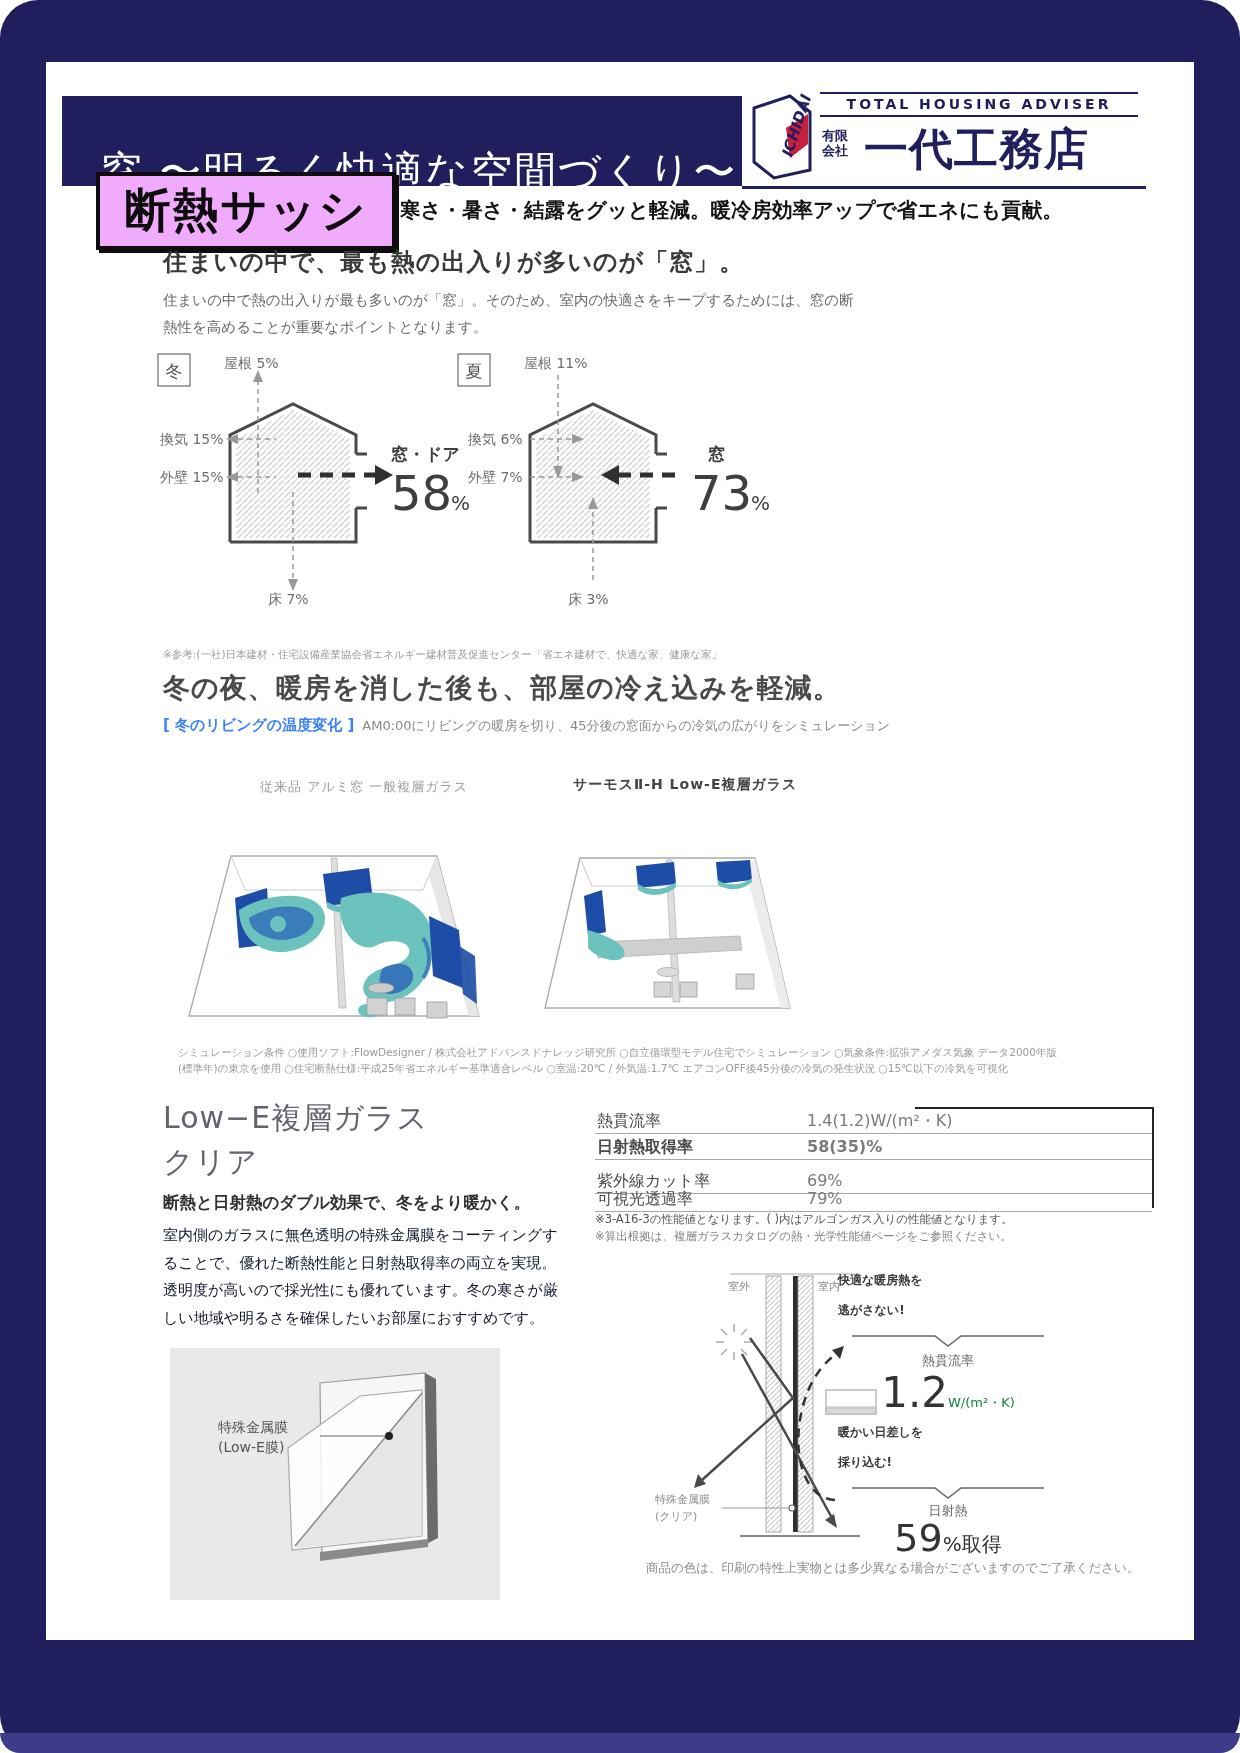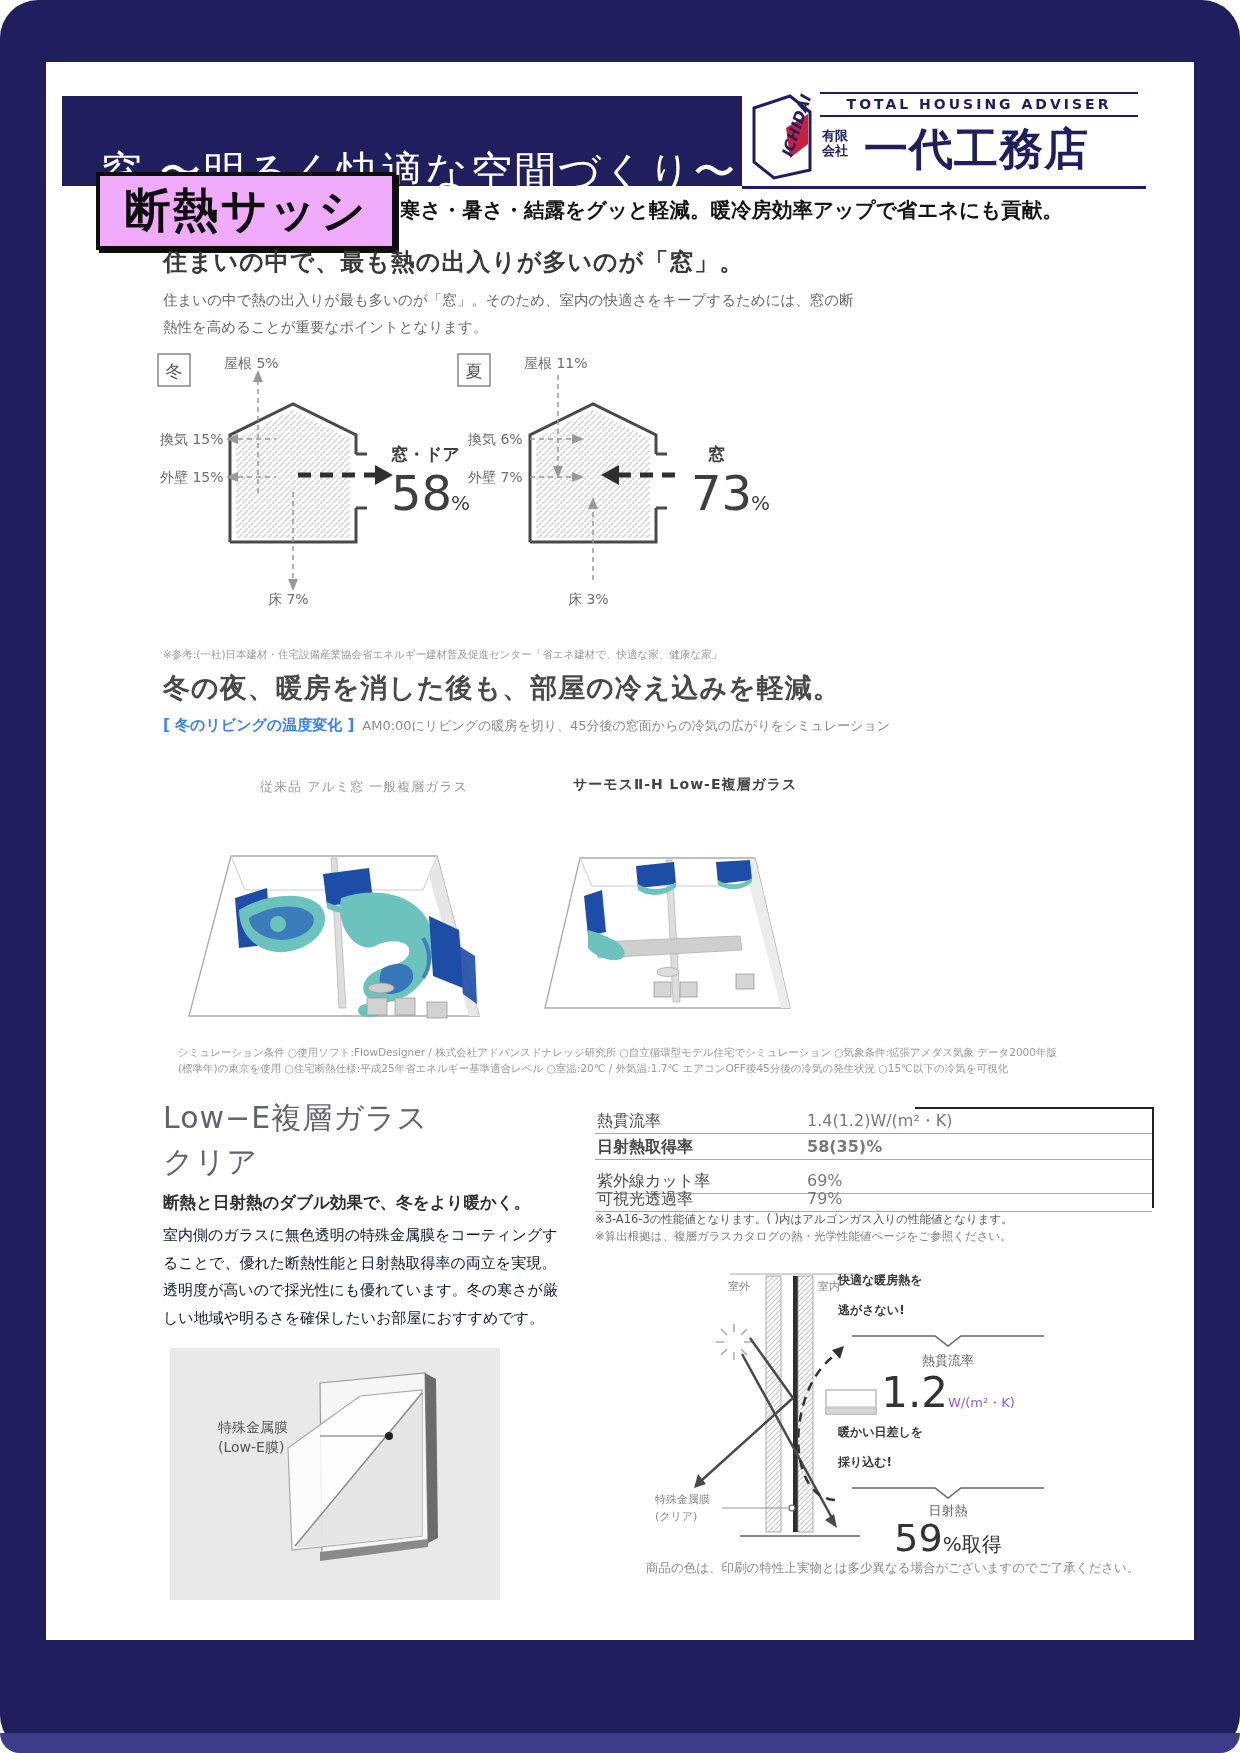--- a/index.html
+++ b/index.html
@@ -35,21 +35,21 @@
   .pt-row{left:0;width:557px;height:26px;border-bottom:1px solid #a8a8a8;}
   .pt-label{left:2px;top:4px;font-size:16px;color:#4a4a4a;}
   .pt-value{left:212px;top:4px;font-size:16px;color:#7a7a7a;}
   .pt-note{left:549px;font-size:11.5px;}
   #pt-note1{top:1150px;color:#555555;}
   #pt-note2{top:1167px;color:#808080;}
   .benefit{left:792px;width:220px;text-align:left;font-size:12px;font-weight:bold;color:#383838;}
   .metric-label{left:792px;width:220px;text-align:center;font-size:13px;color:#666666;}
   .metric-value{left:792px;width:220px;text-align:center;color:#333333;}
   .metric-value .big{font-size:42px;}
-  .metric-value .unit{font-size:13px;color:#8b5cf6;}
+  .metric-value .unit{font-size:13px;color:#15803d;}
   .metric-value .suffix{font-size:20px;color:#333333;}
   #footer-note{left:600px;top:1498px;font-size:12.5px;color:#8a8a8a;}
   #bottom-strip{left:0;top:1733px;width:1240px;height:20px;background:#3c3c8a;border-radius:0 0 38px 38px;}
   svg text{font-family:"DejaVu Sans","Liberation Sans",sans-serif;}
   .lbl{font-size:14px;fill:#6e6e6e;}
   .season{font-size:17px;fill:#555555;}
   .wlabel{font-size:17px;font-weight:bold;fill:#3f3f3f;}
   .bignum{font-size:48px;fill:#3f3f3f;}
   .pct{font-size:20px;fill:#3f3f3f;}
   .xslbl{font-size:11px;fill:#8a8a8a;}

